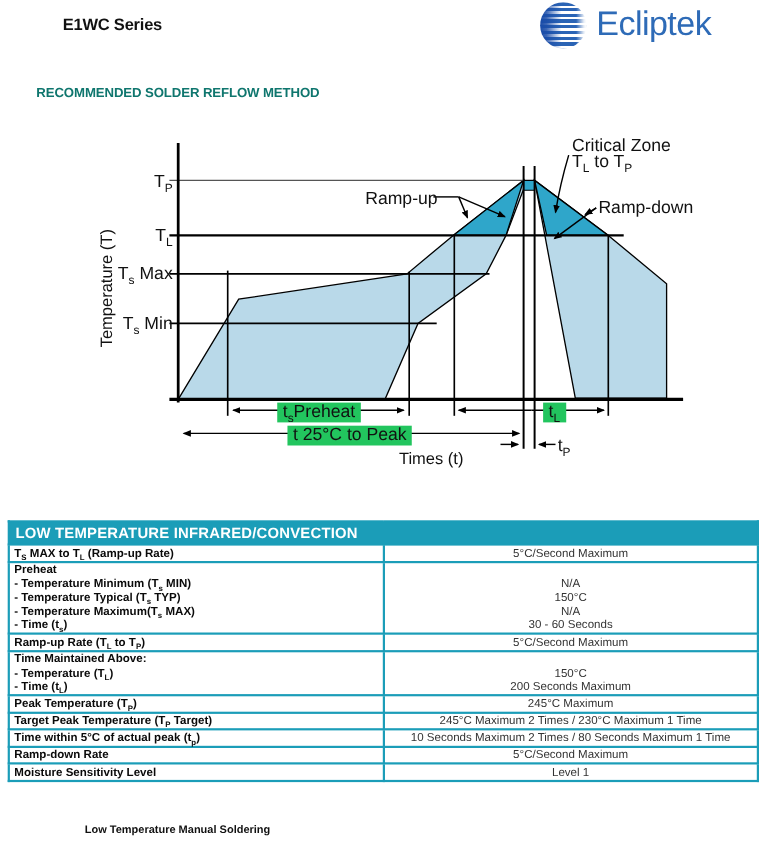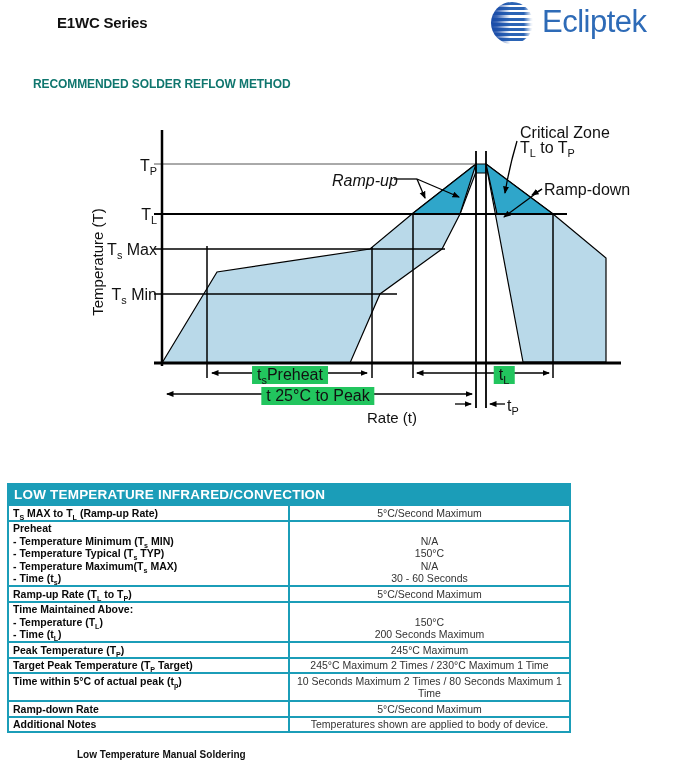--- a/index.html
+++ b/index.html
@@ -23,21 +23,21 @@
 
   
   #chart-svg { left:0; top:0; width:696px; height:460px; }
   .clabel { position:absolute; font-size:16px; color:#111; white-space:nowrap; }
   .tick { width:55px; text-align:right; }
   .dimlabel { background:#22c55e; padding:0 5px; transform:translateX(-50%); }
   #y-title { left:97px; top:262px; transform:translate(-50%,-50%) rotate(-90deg); font-size:15px; }
   #x-title { left:392px; top:409px; transform:translateX(-50%); font-size:15px; }
 
   
-  #spec-table { position:absolute; left:7px; top:483px; width:564px; border-collapse:collapse;
+  #spec-table { position:absolute; left:7px; top:473px; width:683px; border-collapse:collapse;
                 font-size:10.5px; color:#222; table-layout:fixed; }
   #spec-table th, #spec-table td { border:2px solid var(--teal,#1b9db8); vertical-align:top; }
   #spec-table th { background:var(--teal,#1b9db8); color:#fff; font-size:13.5px; font-weight:bold;
                    text-align:left; padding:2px 5px; letter-spacing:0.2px; }
   #spec-table td.lbl { width:223px; font-weight:bold; color:#0a0a0a; padding:0.5px 4px; line-height:12.5px; }
   #spec-table td.val { padding:0.5px 4px; line-height:12.5px; vertical-align:bottom; color:#333;text-align:center; }
 
   #footer-heading { left:77px; top:749px; font-size:10px; font-weight:bold; color:#111; }
 </style>
 </head>
@@ -101,23 +101,23 @@
     <path d="M542,189 L504,217" marker-end="url(#arr)"></path>
   </g>
 </svg>
 
 <div class="clabel tick" style="left:102px; top:157px;">T<sub>P</sub></div>
 <div class="clabel tick" style="left:102px; top:206px;">T<sub>L</sub></div>
 <div class="clabel tick" style="left:102px; top:241px;">T<sub>s</sub> Max</div>
 <div class="clabel tick" style="left:102px; top:286px;">T<sub>s</sub> Min</div>
 
 <div class="clabel" id="y-title">Temperature (T)</div>
-<div class="clabel" id="x-title">Rate (t)</div>
+<div class="clabel" id="x-title">Times (t)</div>
 
-<div class="clabel" style="left:332px; top:172px;font-style:italic;">Ramp-up</div>
+<div class="clabel" style="left:332px; top:172px;">Ramp-up</div>
 <div class="clabel" style="left:520px; top:125px; line-height:15px;">Critical Zone<br>T<sub>L</sub> to T<sub>P</sub></div>
 <div class="clabel" style="left:544px; top:181px;">Ramp-down</div>
 
 <div class="clabel dimlabel" style="left:290px; top:366px;">t<sub>s</sub>Preheat</div>
 <div class="clabel dimlabel" style="left:318px; top:387px;">t 25°C to Peak</div>
 <div class="clabel dimlabel" style="left:504px; top:366px;">t<sub>L</sub></div>
 <div class="clabel" style="left:507px; top:397px;">t<sub>P</sub></div>
 
 <table id="spec-table">
   <thead>
@@ -152,19 +152,19 @@
       </tr>
       <tr>
         <td class="lbl">Time within 5°C of actual peak (t<sub>p</sub>)</td>
         <td class="val">10 Seconds Maximum 2 Times / 80 Seconds Maximum 1 Time</td>
       </tr>
       <tr>
         <td class="lbl">Ramp-down Rate</td>
         <td class="val">5°C/Second Maximum</td>
       </tr>
       <tr>
-        <td class="lbl">Additional Notes</td>
-        <td class="val">Temperatures shown are applied to body of device.</td>
+        <td class="lbl">Moisture Sensitivity Level</td>
+        <td class="val">Level 1</td>
       </tr>
     </tbody>
 </table>
 
 <div class="abs" id="footer-heading">Low Temperature Manual Soldering</div>
 
 </body></html>

